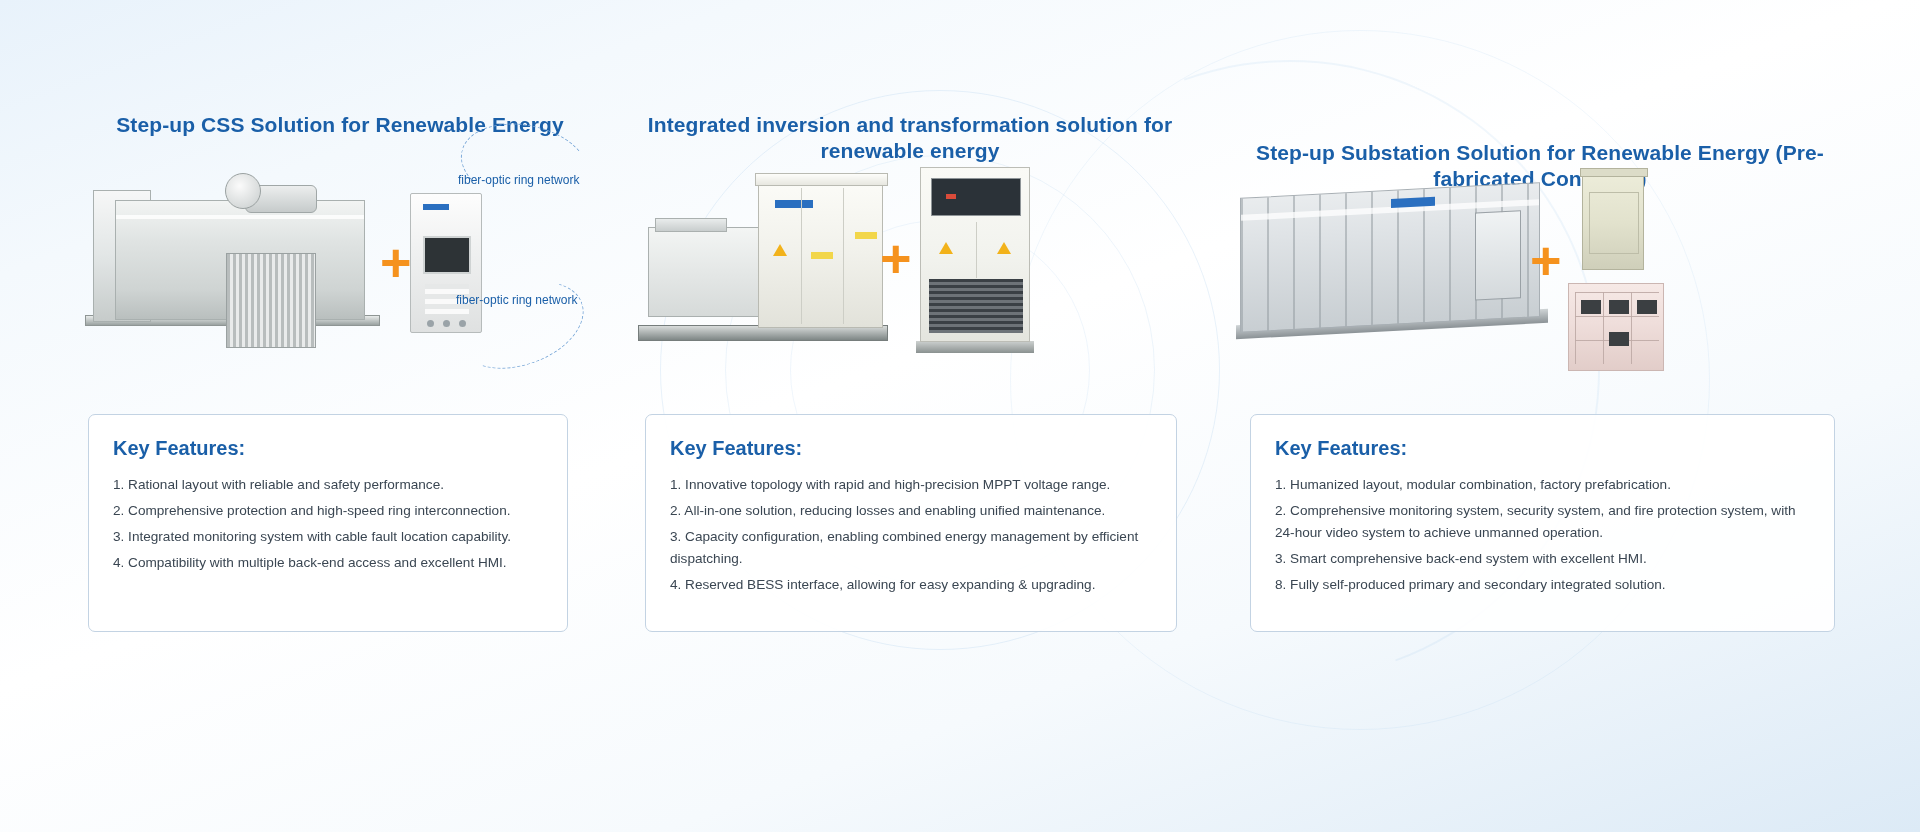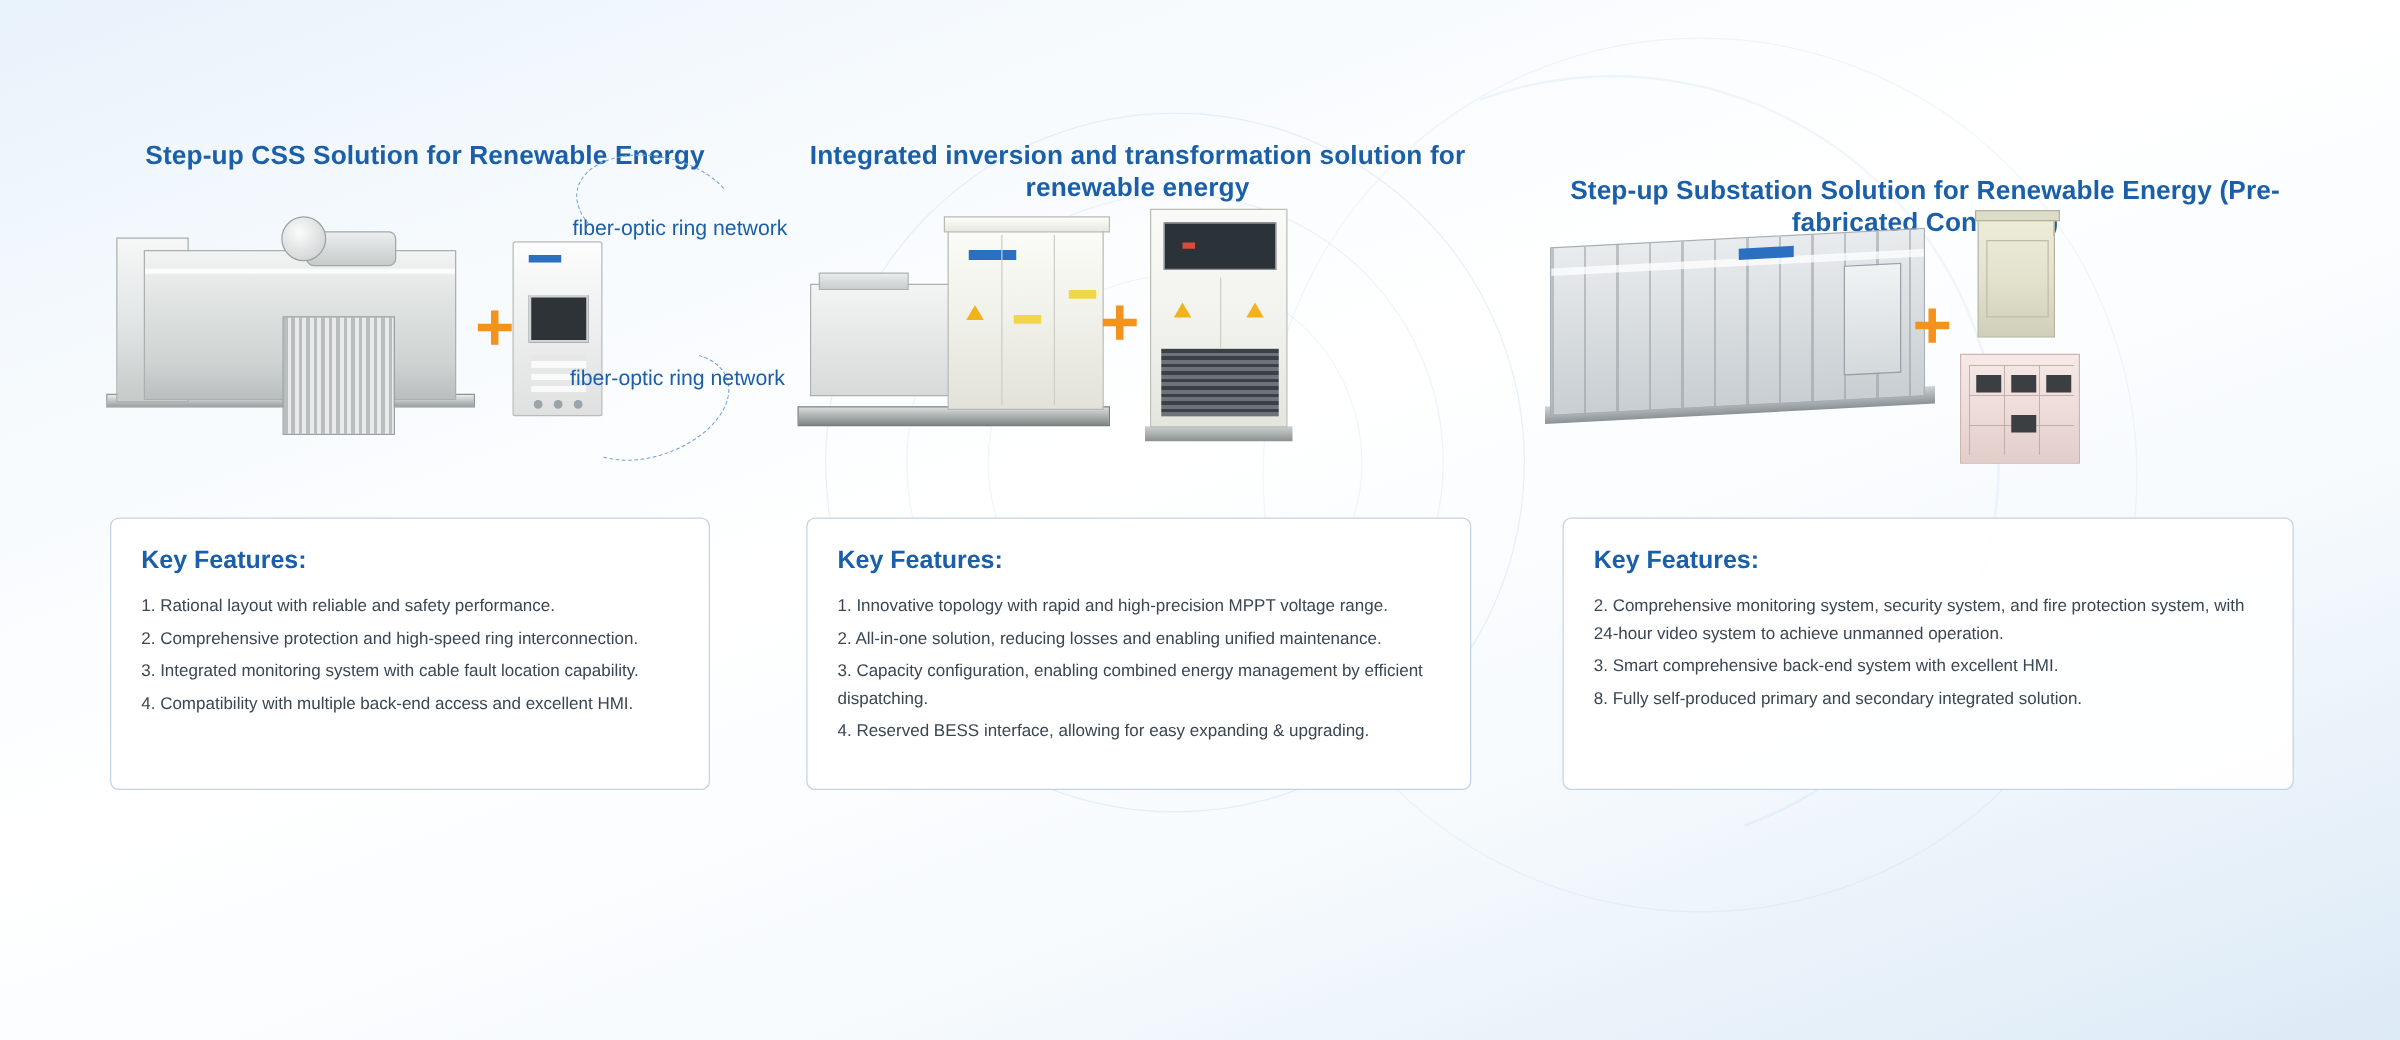--- a/index.html
+++ b/index.html
@@ -135,21 +135,21 @@
     position: absolute;
     color: #f5921e;
     font-size: 54px;
     font-weight: bold;
     line-height: 1;
   }
 
   .ring-label {
     position: absolute;
     color: #1a5fa8;
-    font-size: 17px;
+    font-size: 12px;
     white-space: nowrap;
   }
   .dash-arc {
     position: absolute;
     width: 130px; height: 80px;
     border: 1.5px dashed #7aa8d8;
     border-radius: 50%;
     border-right-color: transparent;
     border-bottom-color: transparent;
   }
@@ -380,19 +380,20 @@
       <li>1. Innovative topology with rapid and high-precision MPPT voltage range.</li>
       <li>2. All-in-one solution, reducing losses and enabling unified maintenance.</li>
       <li>3. Capacity configuration, enabling combined energy management by efficient dispatching.</li>
       <li>4. Reserved BESS interface, allowing for easy expanding &amp; upgrading.</li>
     </ul>
   </div>
 
   <div class="card card-3">
     <h3>Key Features:</h3>
     <ul>
+      <li>1. Humanized layout, modular combination, factory prefabrication.</li>
       <li>2. Comprehensive monitoring system, security system, and fire protection system, with 24-hour video system to achieve unmanned operation.</li>
       <li>3. Smart comprehensive back-end system with excellent HMI.</li>
       <li>8. Fully self-produced primary and secondary integrated solution.</li>
     </ul>
   </div>
 
 </div>
 
 </body></html>

